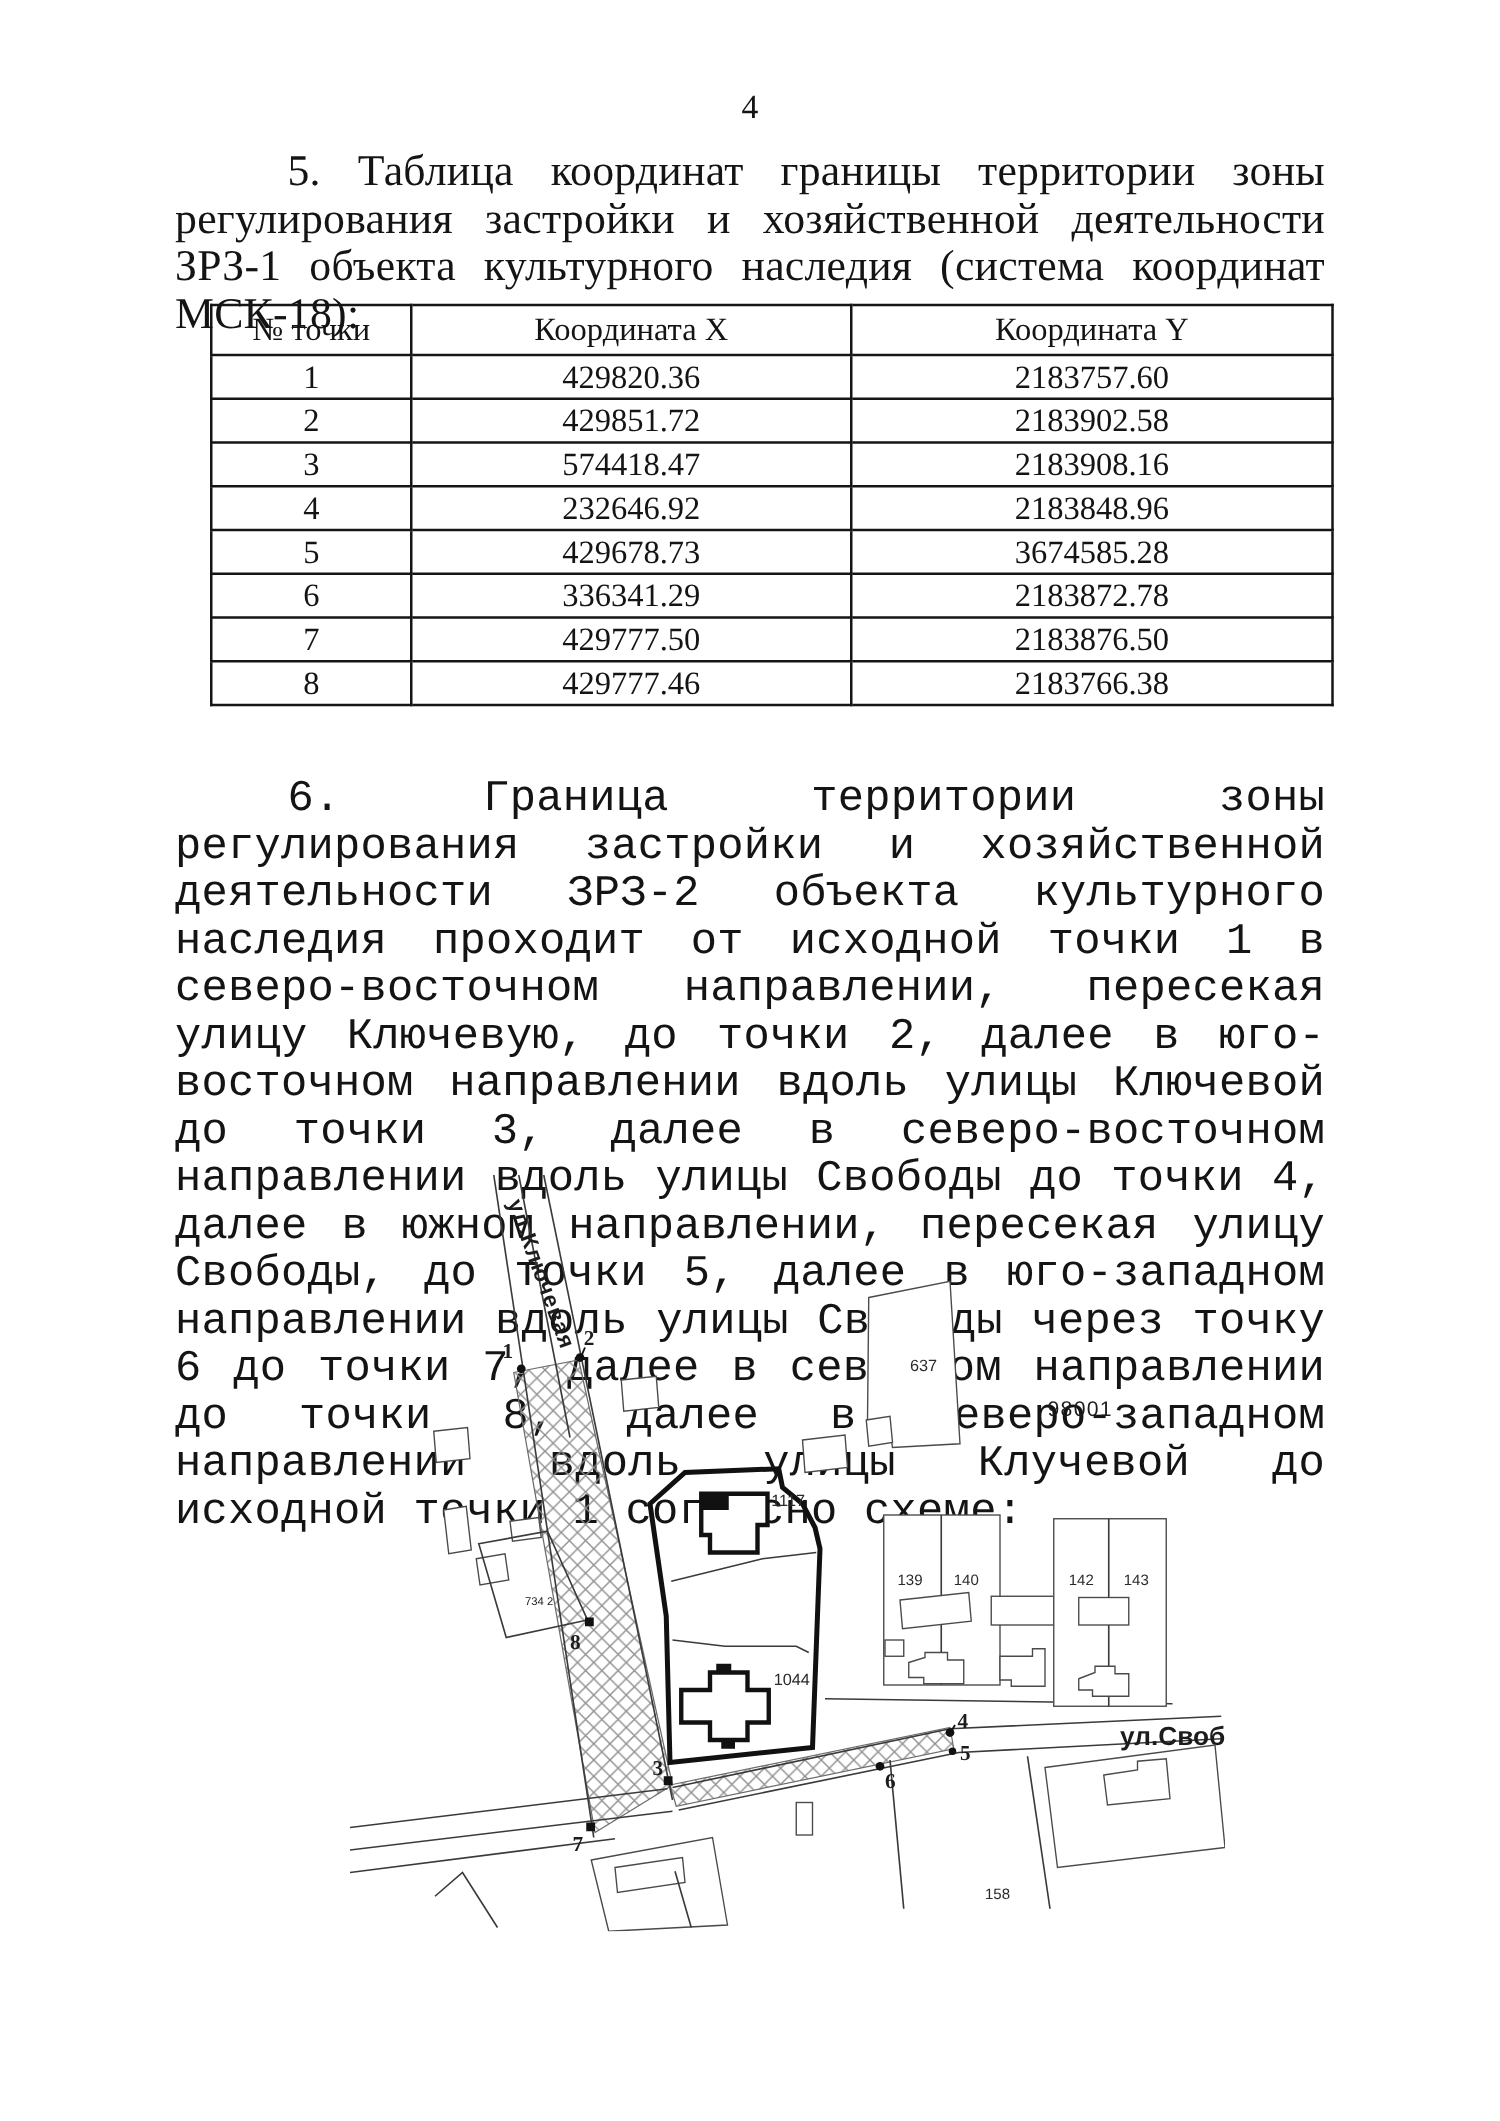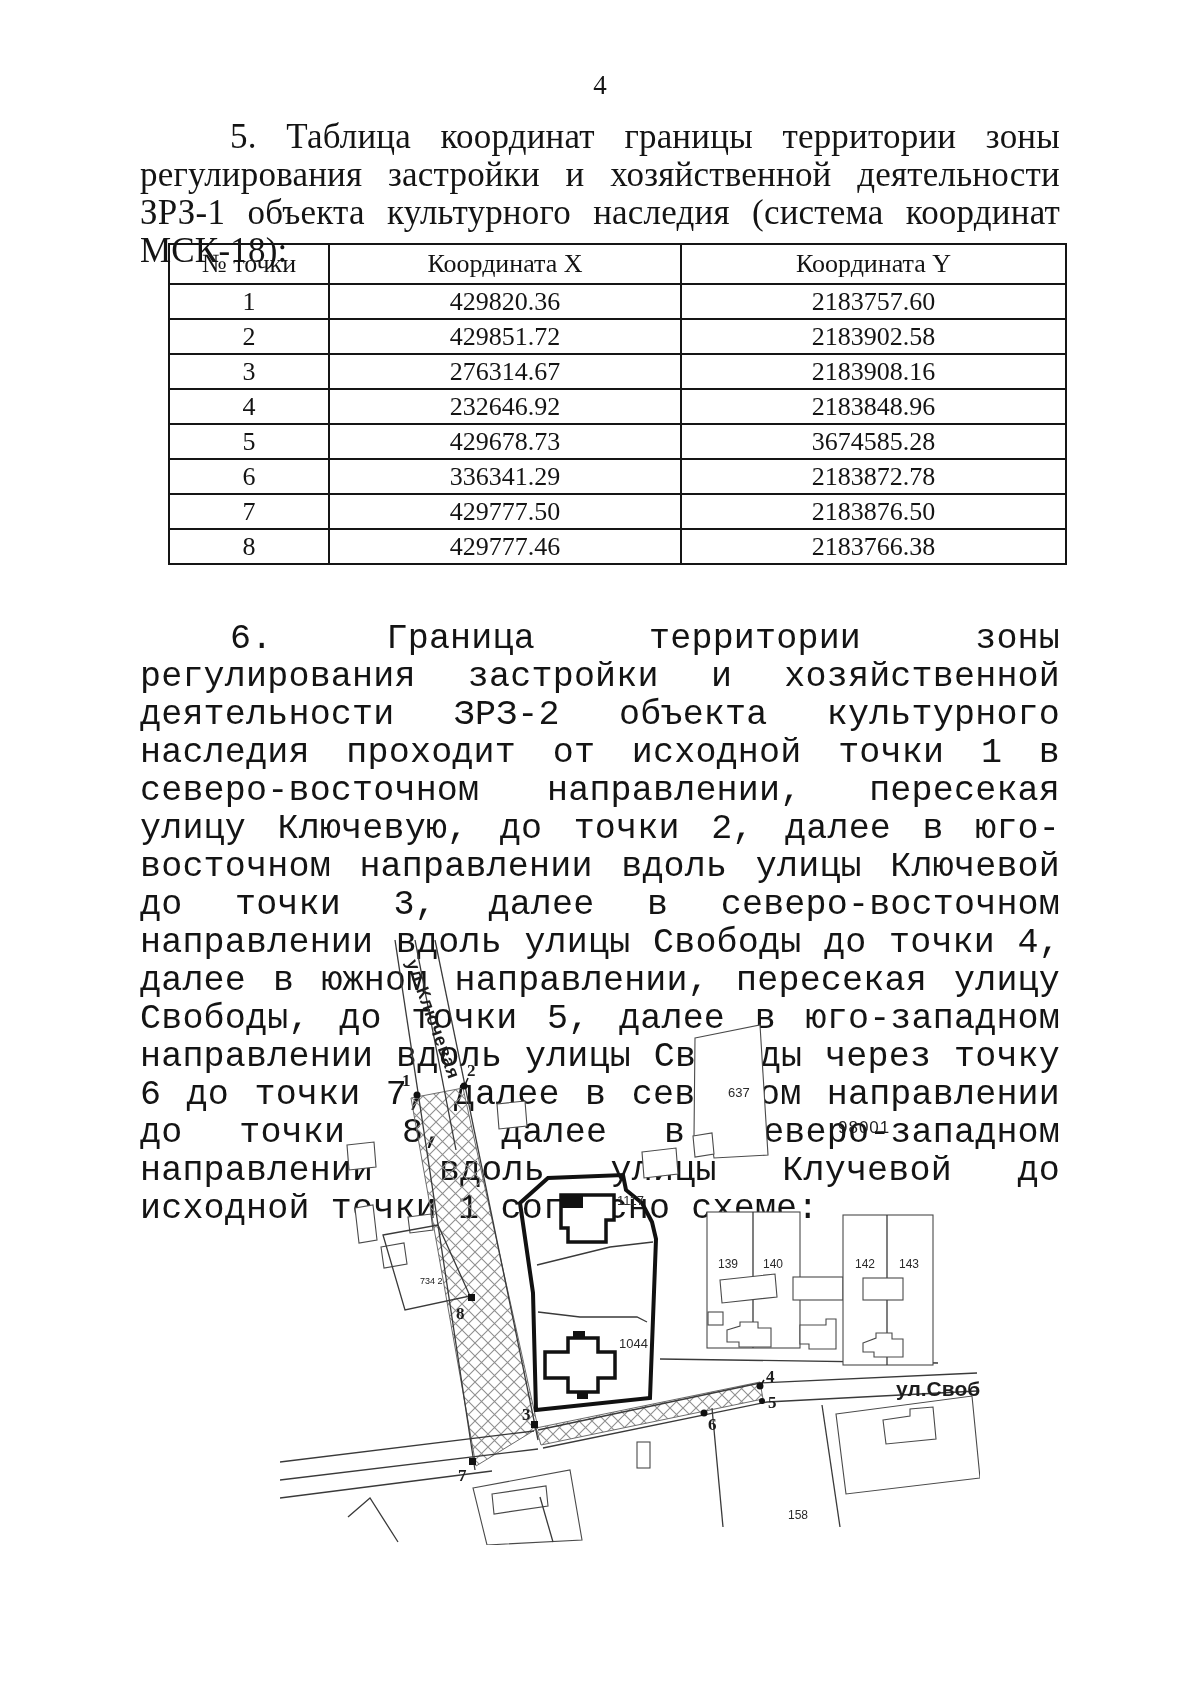--- a/index.html
+++ b/index.html
@@ -68,21 +68,21 @@
           <td>429820.36</td>
           <td>2183757.60</td>
         </tr>
       <tr>
           <td>2</td>
           <td>429851.72</td>
           <td>2183902.58</td>
         </tr>
       <tr>
           <td>3</td>
-          <td>276314.67</td>
+          <td>574418.47</td>
           <td>2183908.16</td>
         </tr>
       <tr>
           <td>4</td>
           <td>232646.92</td>
           <td>2183848.96</td>
         </tr>
       <tr>
           <td>5</td>
           <td>429678.73</td>

